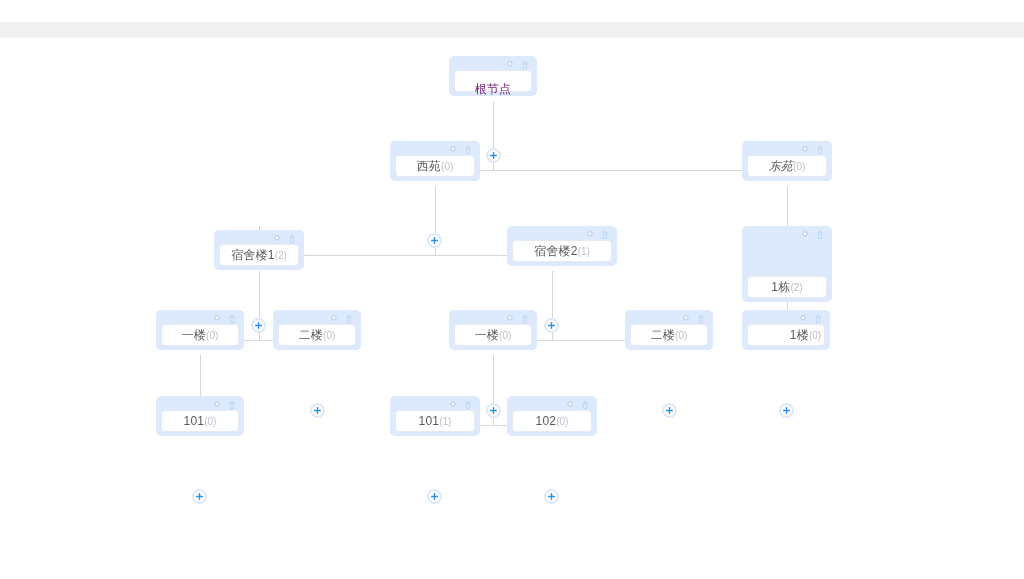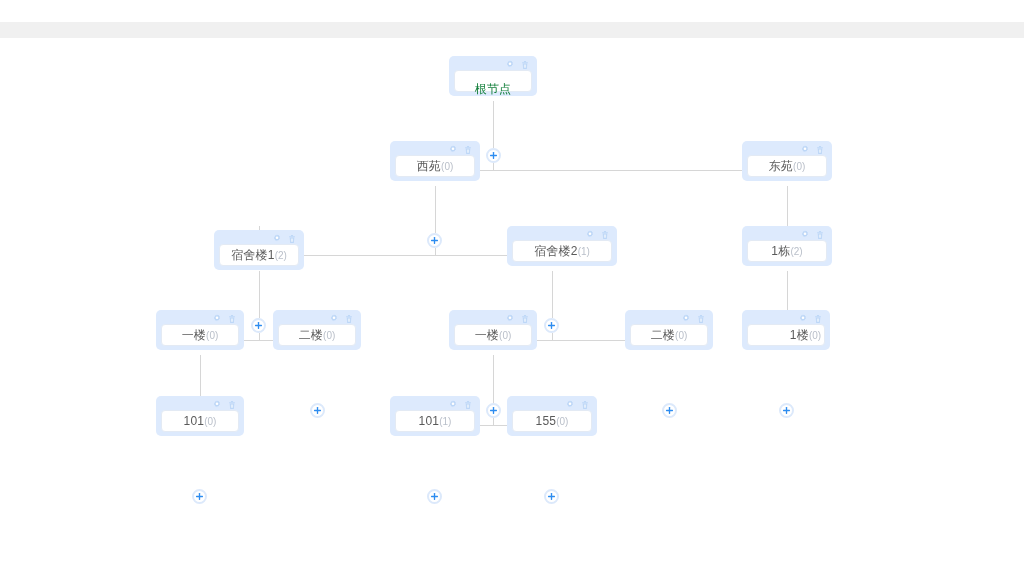--- a/index.html
+++ b/index.html
@@ -155,21 +155,21 @@
           <svg width="10" height="10" viewBox="0 0 16 16">
             <rect x="3.4" y="3.6" width="9.2" height="1.5" rx="0.5" fill="#bdd7f7"></rect>
             <rect x="6.2" y="1.6" width="3.6" height="1.6" rx="0.6" fill="#bdd7f7"></rect>
             <path fill="#bdd7f7" d="M4.3 5.6h7.4l-.65 8.1a.9.9 0 0 1-.9.8H5.85a.9.9 0 0 1-.9-.8z"></path>
             <rect x="6.3" y="7.2" width="1.0" height="5.2" fill="#ffffff"></rect>
             <rect x="8.7" y="7.2" width="1.0" height="5.2" fill="#ffffff"></rect>
           </svg>
         </span>
       </div>
       <div class="node-field" style="background: rgb(255, 255, 255);">
-        <span class="node-label" style="color: #15803d; margin-top: 16px;">根节点</span>
+        <span class="node-label" style="color: #701a75; margin-top: 16px;">根节点</span>
       </div>
     </div>
     <div class="plus" style="left: 486px; top: 110px;">
       <span>
         <svg width="9" height="9" viewBox="0 0 12 12">
           <rect x="5.1" y="1.3" width="1.8" height="9.4" rx="0.6" fill="#2d8cf0"></rect>
           <rect x="1.3" y="5.1" width="9.4" height="1.8" rx="0.6" fill="#2d8cf0"></rect>
         </svg>
       </span>
     </div>
@@ -216,21 +216,21 @@
           <svg width="10" height="10" viewBox="0 0 16 16">
             <rect x="3.4" y="3.6" width="9.2" height="1.5" rx="0.5" fill="#bdd7f7"></rect>
             <rect x="6.2" y="1.6" width="3.6" height="1.6" rx="0.6" fill="#bdd7f7"></rect>
             <path fill="#bdd7f7" d="M4.3 5.6h7.4l-.65 8.1a.9.9 0 0 1-.9.8H5.85a.9.9 0 0 1-.9-.8z"></path>
             <rect x="6.3" y="7.2" width="1.0" height="5.2" fill="#ffffff"></rect>
             <rect x="8.7" y="7.2" width="1.0" height="5.2" fill="#ffffff"></rect>
           </svg>
         </span>
       </div>
       <div class="node-field" style="background: rgb(255, 255, 255);">
-        <span class="node-label" style="color: rgb(90, 90, 90);">东苑</span>
+        <span class="node-label" style="color: rgb(90, 90, 90); font-style: italic;">东苑</span>
         <span class="node-count" style="color: rgb(185, 191, 201);">(0)</span>
       </div>
     </div>
     <div class="plus" style="left: 779px; top: 195px;">
       <span>
         <svg width="9" height="9" viewBox="0 0 12 12">
           <rect x="5.1" y="1.3" width="1.8" height="9.4" rx="0.6" fill="#2d8cf0"></rect>
           <rect x="1.3" y="5.1" width="9.4" height="1.8" rx="0.6" fill="#2d8cf0"></rect>
         </svg>
       </span>
@@ -308,21 +308,21 @@
         <span class="icon-btn">
           <svg width="10" height="10" viewBox="0 0 16 16">
             <rect x="3.4" y="3.6" width="9.2" height="1.5" rx="0.5" fill="#bdd7f7"></rect>
             <rect x="6.2" y="1.6" width="3.6" height="1.6" rx="0.6" fill="#bdd7f7"></rect>
             <path fill="#bdd7f7" d="M4.3 5.6h7.4l-.65 8.1a.9.9 0 0 1-.9.8H5.85a.9.9 0 0 1-.9-.8z"></path>
             <rect x="6.3" y="7.2" width="1.0" height="5.2" fill="#ffffff"></rect>
             <rect x="8.7" y="7.2" width="1.0" height="5.2" fill="#ffffff"></rect>
           </svg>
         </span>
       </div>
-      <div class="node-field" style="background: rgb(255, 255, 255);">
+      <div class="node-field" style="background: rgb(255, 255, 255); margin-top: 36px;">
         <span class="node-label" style="color: rgb(90, 90, 90);">1栋</span>
         <span class="node-count" style="color: rgb(185, 191, 201);">(2)</span>
       </div>
     </div>
     <div class="plus" style="left: 779px; top: 280px;">
       <span>
         <svg width="9" height="9" viewBox="0 0 12 12">
           <rect x="5.1" y="1.3" width="1.8" height="9.4" rx="0.6" fill="#2d8cf0"></rect>
           <rect x="1.3" y="5.1" width="9.4" height="1.8" rx="0.6" fill="#2d8cf0"></rect>
         </svg>
@@ -557,21 +557,21 @@
           <svg width="10" height="10" viewBox="0 0 16 16">
             <rect x="3.4" y="3.6" width="9.2" height="1.5" rx="0.5" fill="#bdd7f7"></rect>
             <rect x="6.2" y="1.6" width="3.6" height="1.6" rx="0.6" fill="#bdd7f7"></rect>
             <path fill="#bdd7f7" d="M4.3 5.6h7.4l-.65 8.1a.9.9 0 0 1-.9.8H5.85a.9.9 0 0 1-.9-.8z"></path>
             <rect x="6.3" y="7.2" width="1.0" height="5.2" fill="#ffffff"></rect>
             <rect x="8.7" y="7.2" width="1.0" height="5.2" fill="#ffffff"></rect>
           </svg>
         </span>
       </div>
       <div class="node-field" style="background: rgb(255, 255, 255);">
-        <span class="node-label" style="color: rgb(90, 90, 90);">155</span>
+        <span class="node-label" style="color: rgb(90, 90, 90);">102</span>
         <span class="node-count" style="color: rgb(185, 191, 201);">(0)</span>
       </div>
     </div>
     <div class="plus" style="left: 544px; top: 451px;">
       <span>
         <svg width="9" height="9" viewBox="0 0 12 12">
           <rect x="5.1" y="1.3" width="1.8" height="9.4" rx="0.6" fill="#2d8cf0"></rect>
           <rect x="1.3" y="5.1" width="9.4" height="1.8" rx="0.6" fill="#2d8cf0"></rect>
         </svg>
       </span>

